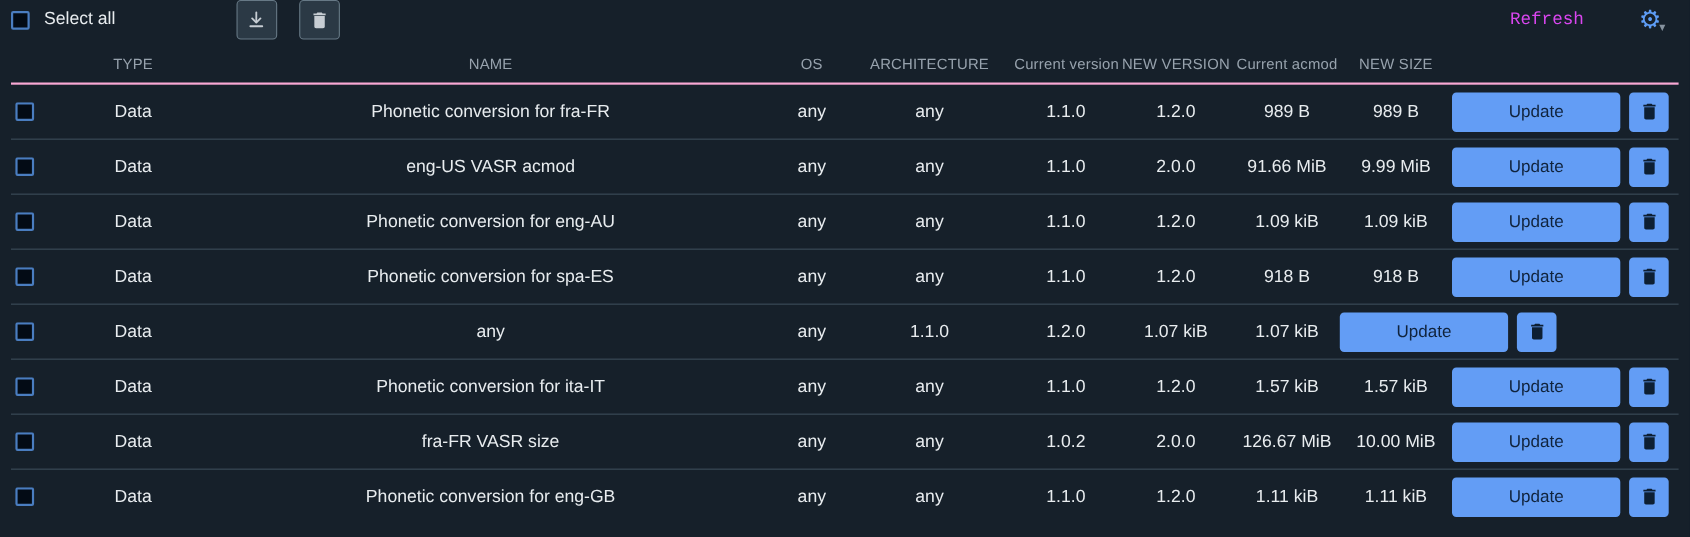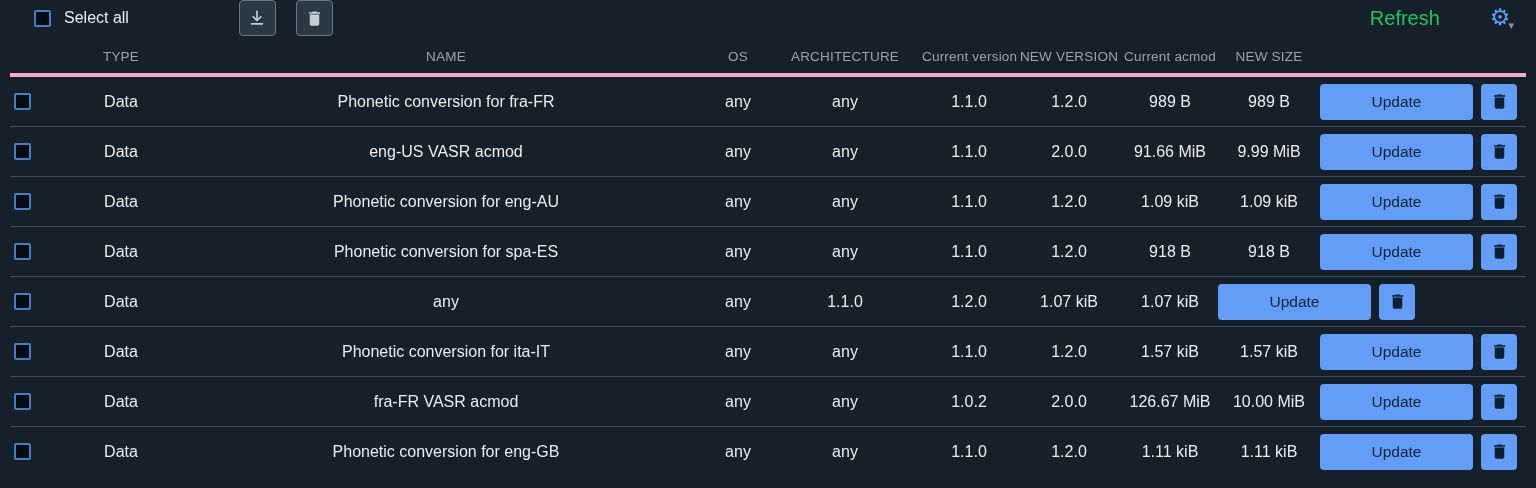--- a/index.html
+++ b/index.html
@@ -1,37 +1,37 @@
 <!DOCTYPE html>
 <html><head>
 <meta charset="utf-8">
 <style>
   html,body{margin:0;padding:0;background:#16202a;width:1536px;height:488px;overflow:hidden;
     font-family:"Liberation Sans", sans-serif;-webkit-font-smoothing:antialiased;}
   .app{width:1536px;height:488px;background:#16202a;box-sizing:border-box;padding:0 10px;}
 
   
-  .toolbar{height:36px;display:flex;align-items:center;margin-left:24px;}
+  .toolbar{height:36px;display:flex;align-items:center;}
   .checkbox{display:inline-block;width:17px;height:17px;border:2px solid #4a7dc0;border-radius:2px;
     background:#030b15;box-sizing:border-box;cursor:pointer;flex:none;}
   .select-all-label{color:#e8ecef;font-size:16px;margin-left:13px;}
   .tool-btn{width:37px;height:36px;background:#2b3945;border:1px solid #677986;border-radius:4px;
     display:flex;align-items:center;justify-content:center;color:#c7cdd3;cursor:pointer;padding:0;box-sizing:border-box;}
   .tool-btn svg{display:block;}
   .dl-btn{margin-left:110px;}
   .del-btn{margin-left:20px;}
-  .refresh{margin-left:auto;color:#22c55e;font-size:20px;background:none;border:none;cursor:pointer;
-    font-family:Liberation Sans, sans-serif;padding:0;}
+  .refresh{margin-left:auto;color:#d946ef;font-size:16px;background:none;border:none;cursor:pointer;
+    font-family:Liberation Mono, monospace;padding:0;}
   .gear-wrap{margin-left:50px;margin-right:12px;display:flex;align-items:flex-start;cursor:pointer;position:relative;}
   .gear{color:#5e9df6;font-size:23px;line-height:23px;}
   .caret{color:#86929e;font-size:11px;line-height:11px;margin-top:14px;margin-left:-2px;}
 
   
   .grid{display:grid;grid-template-columns:48px 126px 1fr 60px 154px 94px 106px 96px 102px 206px;align-items:center;}
-  .thead{height:41px;align-items:end;padding-bottom:9px;box-sizing:border-box;border-bottom:4px solid #f9a8d4;}
+  .thead{height:41px;align-items:end;padding-bottom:9px;box-sizing:border-box;border-bottom:2px solid #f9a8d4;}
   .th{color:#97a2ad;font-size:13.5px;text-align:center;letter-spacing:0.2px;white-space:nowrap;}
   .row{height:49px;border-bottom:1px solid #3c4d5b;}
   .row:last-child{border-bottom:none;}
   .cell{color:#e8ecef;font-size:16px;text-align:center;white-space:nowrap;overflow:hidden;}
   .col-check{display:flex;justify-content:flex-start;padding-left:4px;}
   .col-state{display:flex;align-items:flex-start;justify-content:flex-start;overflow:visible;}
   .update-btn{width:153px;height:36px;background:#639df5;color:#10233c;border:none;border-radius:4px;
     font-size:15.5px;font-family:"Liberation Sans",sans-serif;cursor:pointer;flex:none;}
   .row-trash-btn{width:36px;height:36px;margin-left:8px;background:#639df5;color:#0d1f33;border:none;border-radius:4px;
     display:flex;align-items:center;justify-content:center;cursor:pointer;flex:none;padding:0;}
@@ -225,21 +225,21 @@
         </span>
       </button>
     </div>
   </div>
 
   <div class="grid row">
     <div class="cell col-check">
       <span class="checkbox"></span>
     </div>
     <div class="cell">Data</div>
-    <div class="cell">fra-FR VASR acmod</div>
+    <div class="cell">fra-FR VASR size</div>
     <div class="cell">any</div>
     <div class="cell">any</div>
     <div class="cell">1.0.2</div>
     <div class="cell">2.0.0</div>
     <div class="cell">126.67 MiB</div>
     <div class="cell">10.00 MiB</div>
     <div class="cell col-state">
       <button class="update-btn">Update</button>
       <button class="row-trash-btn">
         <span style="display:flex;">

